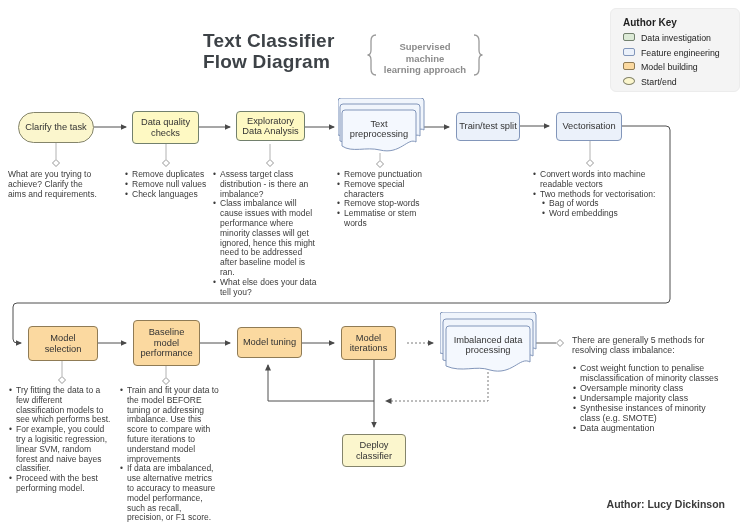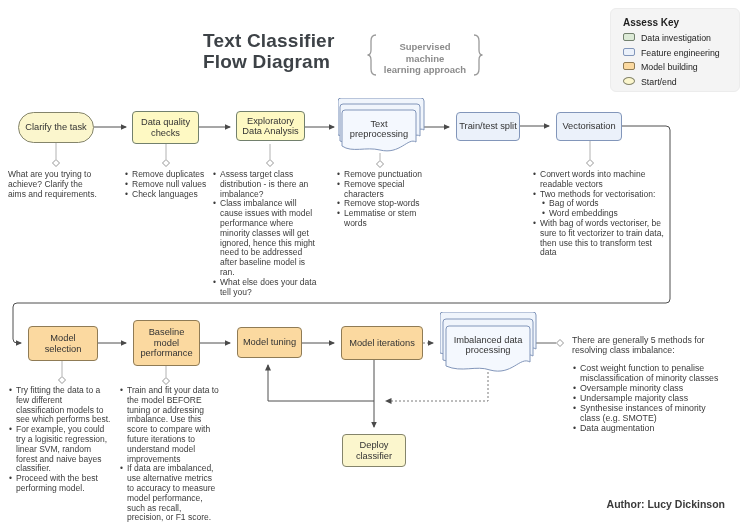--- a/index.html
+++ b/index.html
@@ -128,21 +128,21 @@
     <svg width="12" height="42" viewBox="0 0 12 42">
       <path d="M2,1 Q7,1 7,7 L7,16 Q7,21 10.5,21 Q7,21 7,26 L7,35 Q7,41 2,41" fill="none" stroke="#9a9a9a" stroke-width="1.3"></path>
     </svg>
   </div>
   <div class="subtitle">
     <div>Supervised machine</div>
     <div>learning approach</div>
   </div>
 
   <div class="key">
-    <div class="key-title">Assess Key</div>
+    <div class="key-title">Author Key</div>
     <div class="key-row">
       <span class="swatch sq sw-green"></span>
       <span class="key-label">Data investigation</span>
     </div>
     <div class="key-row">
       <span class="swatch sq sw-blue"></span>
       <span class="key-label">Feature engineering</span>
     </div>
     <div class="key-row">
       <span class="swatch sq sw-orange"></span>
@@ -168,21 +168,21 @@
     </svg>
   </div>
   <div class="doc-label" style="left:342px;top:112px;width:74px;height:34px;">Text preprocessing</div>
 
   <div class="node blue" style="left:456px;top:112px;width:64px;height:29px;">Train/test split</div>
   <div class="node blue" style="left:556px;top:112px;width:66px;height:29px;">Vectorisation</div>
 
   <div class="node orange" style="left:28px;top:326px;width:70px;height:35px;">Model selection</div>
   <div class="node orange" style="left:133px;top:320px;width:67px;height:46px;">Baseline model performance</div>
   <div class="node orange" style="left:237px;top:327px;width:65px;height:31px;">Model tuning</div>
-  <div class="node orange" style="left:341px;top:326px;width:82px;height:34px;">Model iterations</div>
+  <div class="node orange" style="left:341px;top:326px;width:55px;height:34px;">Model iterations</div>
 
   <div class="docwrap" style="left:440px;top:312px;">
     <svg width="100" height="66" viewBox="0 0 100 66">
       <g fill="#f0f5fc" stroke="#8296ba" stroke-width="1">
         <path d="M0,3 Q0,0 3,0 H93 Q96,0 96,3 V37 C86,31 78,51 56,45 C42,40 28,48 0,41 Z"></path>
         <path d="M3,10 Q3,7 6,7 H90 Q93,7 93,10 V44 C83,38 75,58 53,52 C39,47 25,55 3,48 Z"></path>
         <path d="M6,17 Q6,14 9,14 H87 Q90,14 90,17 V50 C80,44 72,64 50,58 C36,53 22,61 6,54 Z" fill="#f4f8fe"></path>
       </g>
     </svg>
   </div>
@@ -216,21 +216,20 @@
       <li>Lemmatise or stem words</li>
     </ul>
   </div>
 
   <div class="note" style="left:532px;top:170px;width:132px;">
     <ul>
       <li>Convert words into machine readable vectors</li>
       <li>Two methods for vectorisation:</li>
       <li class="sub">Bag of words</li>
       <li class="sub">Word embeddings</li>
-      <li>With bag of words vectoriser, be sure to fit vectorizer to train data, then use this to transform test data</li>
     </ul>
   </div>
 
   <div class="note" style="left:8px;top:386px;width:104px;">
     <ul>
       <li>Try fitting the data to a few different classification models to see which performs best.</li>
       <li>For example, you could try a logisitic regression, linear SVM, random forest and naive bayes classifier.</li>
       <li>Proceed with the best performing model.</li>
     </ul>
   </div>

